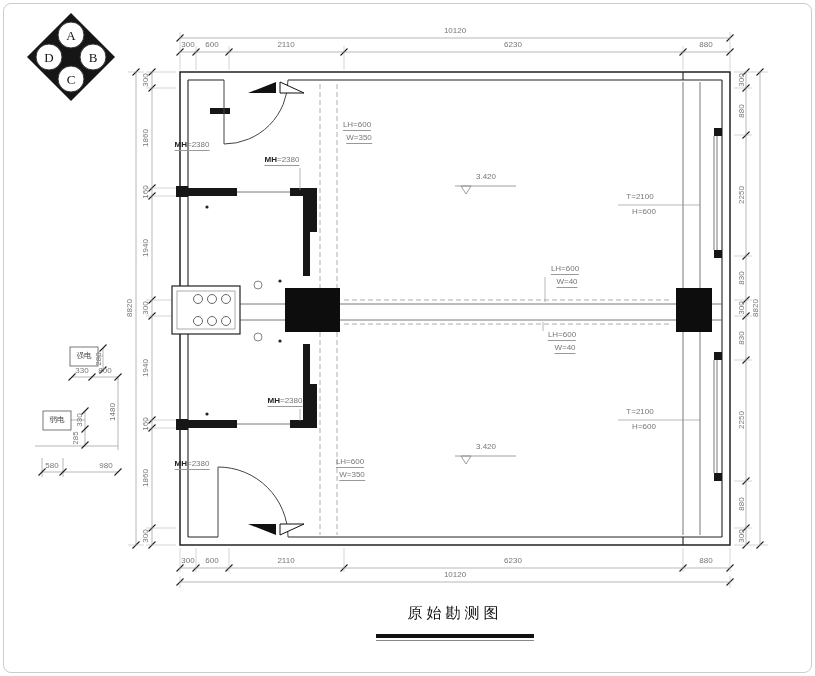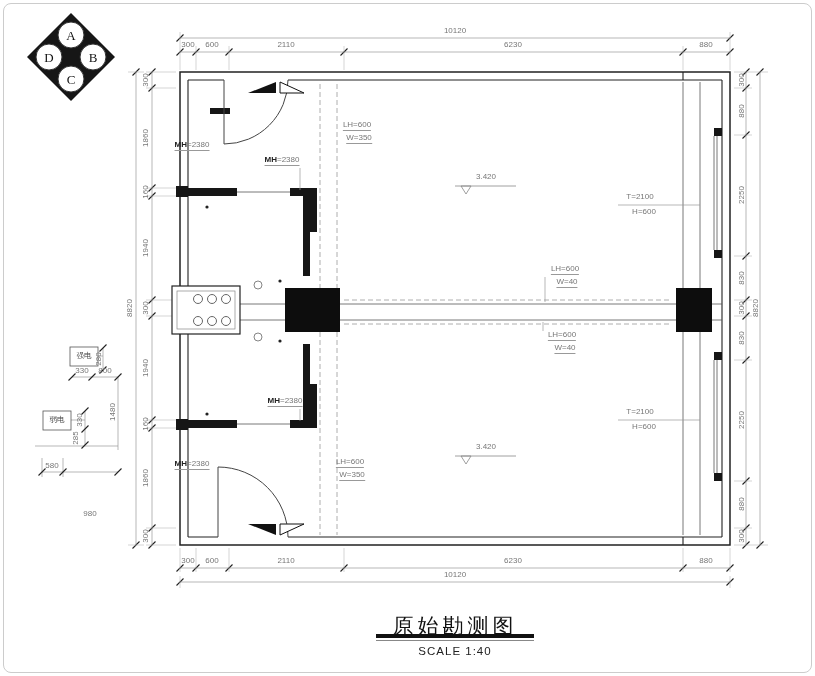--- a/index.html
+++ b/index.html
@@ -8,21 +8,21 @@
   .frame{position:absolute;inset:3px;border:1.5px solid #cccccc;border-radius:8px;}
   svg.plan{position:absolute;left:0;top:0;}
   #labels{position:absolute;left:0;top:0;width:815px;height:676px;pointer-events:none;}
   .lbl{position:absolute;font-size:8px;color:#777;white-space:nowrap;line-height:1;
        transform:translate(-50%,-50%);}
   .lbl b{color:#222;font-weight:bold;}
   .lbl.u{border-bottom:1px solid #999;padding-bottom:1px;}
   .lbl.cn{font-size:7.5px;color:#444;}
   .lbl.comp{font-family:"Liberation Serif",serif;font-size:13px;color:#111;}
   .titleblock{position:absolute;left:355px;top:604px;width:200px;text-align:center;}
-  .titleblock .t{font-size:21px;letter-spacing:4px;color:#111;margin-top:8px;}
+  .titleblock .t{font-size:15px;letter-spacing:4px;color:#111;}
   .bar1{position:absolute;left:21px;top:30px;width:158px;height:3.5px;background:#111;}
   .bar2{position:absolute;left:21px;top:36px;width:158px;height:1px;background:#888;}
   .scale{position:absolute;left:0;top:41px;width:200px;text-align:center;
          font-size:11.5px;letter-spacing:1px;color:#222;}
 </style>
 </head>
 <body>
 
 <div class="stage">
   <div class="frame"></div>
@@ -267,21 +267,21 @@
       <span class="lbl" style="left: 742px; top: 504px; transform: translate(-50%, -50%) rotate(-90deg);">880</span>
       <span class="lbl" style="left: 742px; top: 536px; transform: translate(-50%, -50%) rotate(-90deg);">300</span>
       <span class="lbl" style="left: 756px; top: 308px; transform: translate(-50%, -50%) rotate(-90deg);">8820</span>
       <span class="lbl" style="left: 99px; top: 359px; transform: translate(-50%, -50%) rotate(-90deg);">280</span>
       <span class="lbl" style="left: 82px; top: 371px; transform: translate(-50%, -50%);">330</span>
       <span class="lbl" style="left: 105px; top: 371px; transform: translate(-50%, -50%);">800</span>
       <span class="lbl" style="left: 113px; top: 412px; transform: translate(-50%, -50%) rotate(-90deg);">1480</span>
       <span class="lbl" style="left: 80px; top: 420px; transform: translate(-50%, -50%) rotate(-90deg);">330</span>
       <span class="lbl" style="left: 76px; top: 438px; transform: translate(-50%, -50%) rotate(-90deg);">285</span>
       <span class="lbl" style="left: 52px; top: 466px; transform: translate(-50%, -50%);">580</span>
-      <span class="lbl" style="left: 90px; top: 466px; transform: translate(-50%, -50%); margin-top: 48px;">980</span>
+      <span class="lbl" style="left: 106px; top: 466px; transform: translate(-50%, -50%);">980</span>
       <span class="lbl cn" style="left: 84px; top: 356px; transform: translate(-50%, -50%);">强电</span>
       <span class="lbl cn" style="left: 57px; top: 420px; transform: translate(-50%, -50%); text-align: right;">弱电</span>
       <span class="lbl u" style="left: 192px; top: 146px; transform: translate(-50%, -50%);"><b>MH</b>=2380</span>
       <span class="lbl u" style="left: 282px; top: 161px; transform: translate(-50%, -50%);"><b>MH</b>=2380</span>
       <span class="lbl u" style="left: 285px; top: 402px; transform: translate(-50%, -50%);"><b>MH</b>=2380</span>
       <span class="lbl u" style="left: 192px; top: 465px; transform: translate(-50%, -50%);"><b>MH</b>=2380</span>
       <span class="lbl u" style="left: 357px; top: 126px; transform: translate(-50%, -50%);">LH=600</span>
       <span class="lbl u" style="left: 359px; top: 139px; transform: translate(-50%, -50%);">W=350</span>
       <span class="lbl u" style="left: 350px; top: 463px; transform: translate(-50%, -50%);">LH=600</span>
       <span class="lbl u" style="left: 352px; top: 476px; transform: translate(-50%, -50%);">W=350</span>
@@ -298,15 +298,14 @@
       <span class="lbl comp" style="left: 71px; top: 35px; transform: translate(-50%, -50%);">A</span>
       <span class="lbl comp" style="left: 93px; top: 57px; transform: translate(-50%, -50%);">B</span>
       <span class="lbl comp" style="left: 71px; top: 79px; transform: translate(-50%, -50%);">C</span>
       <span class="lbl comp" style="left: 49px; top: 57px; transform: translate(-50%, -50%);">D</span>
     </div>
 
   <div class="titleblock">
     <div class="t">原始勘测图</div>
     <div class="bar1"></div>
     <div class="bar2"></div>
-    <div class="scale">SCALE 1:40</div>
   </div>
 </div>
 
 </body></html>

